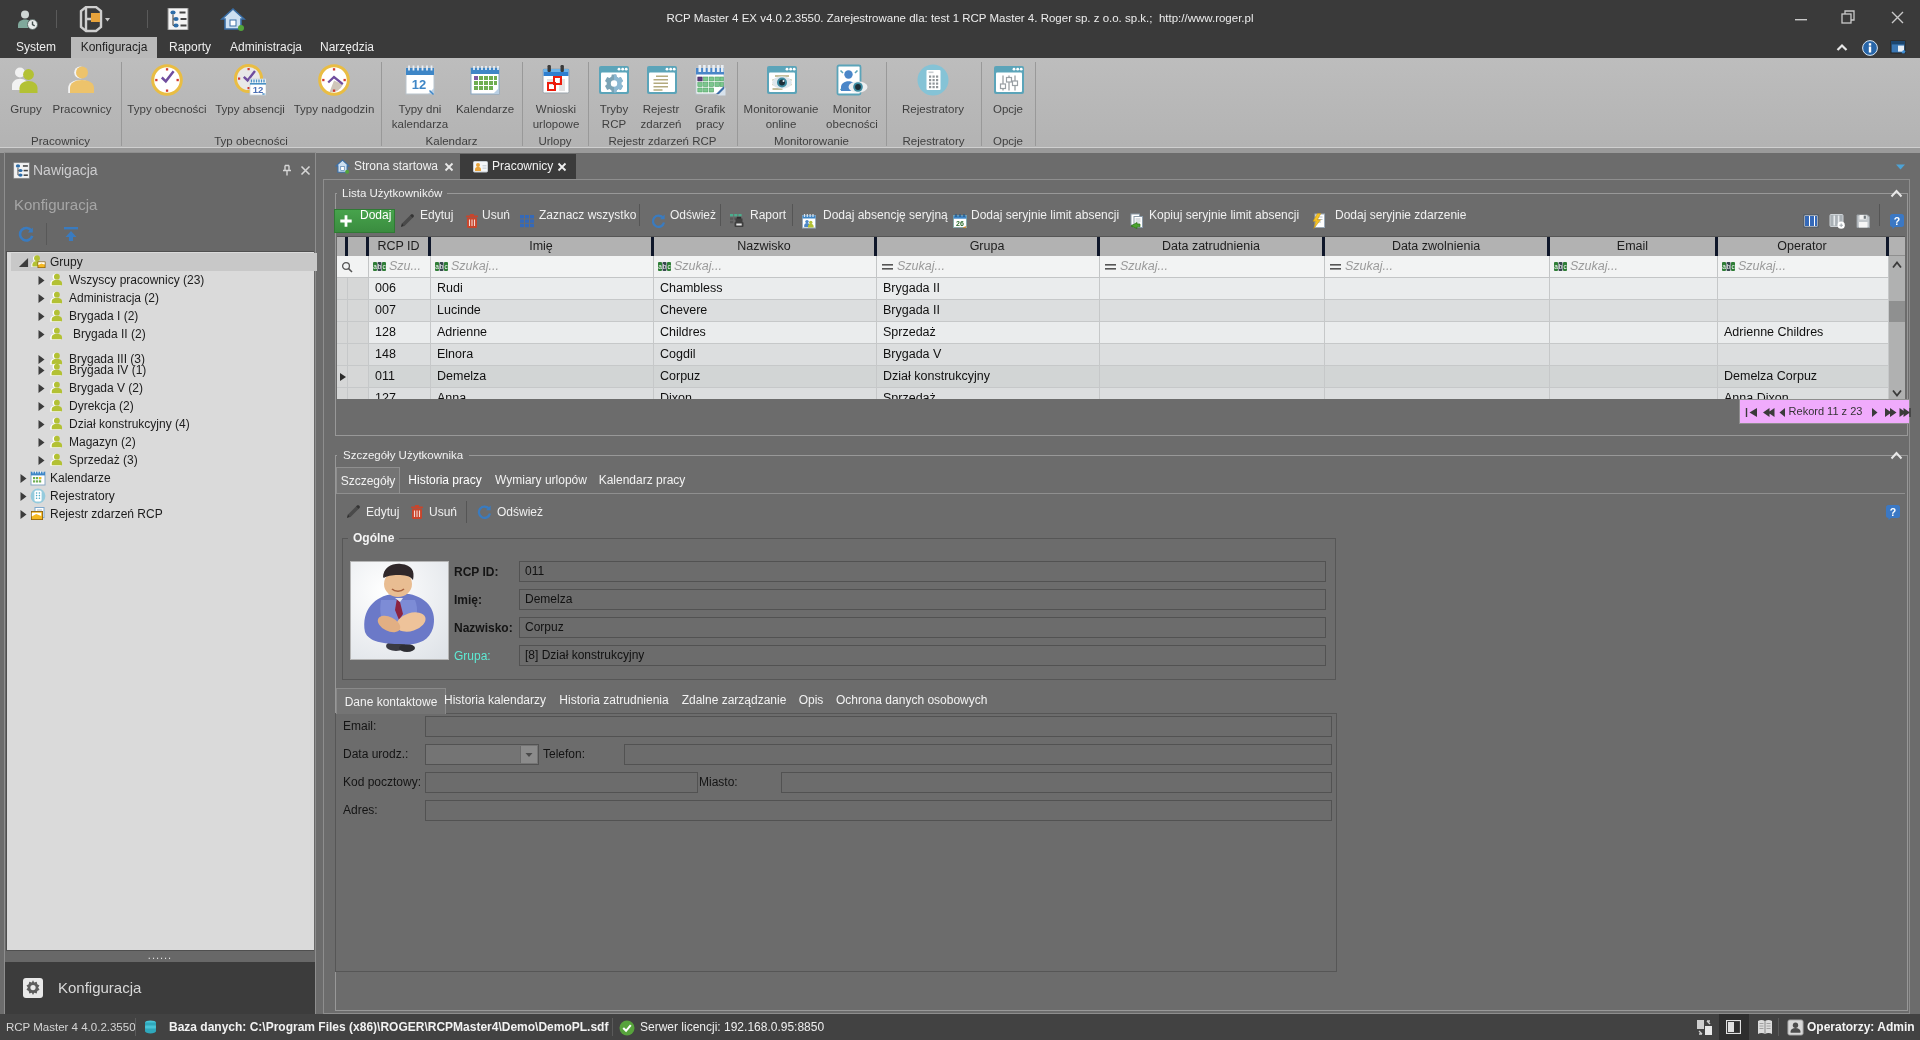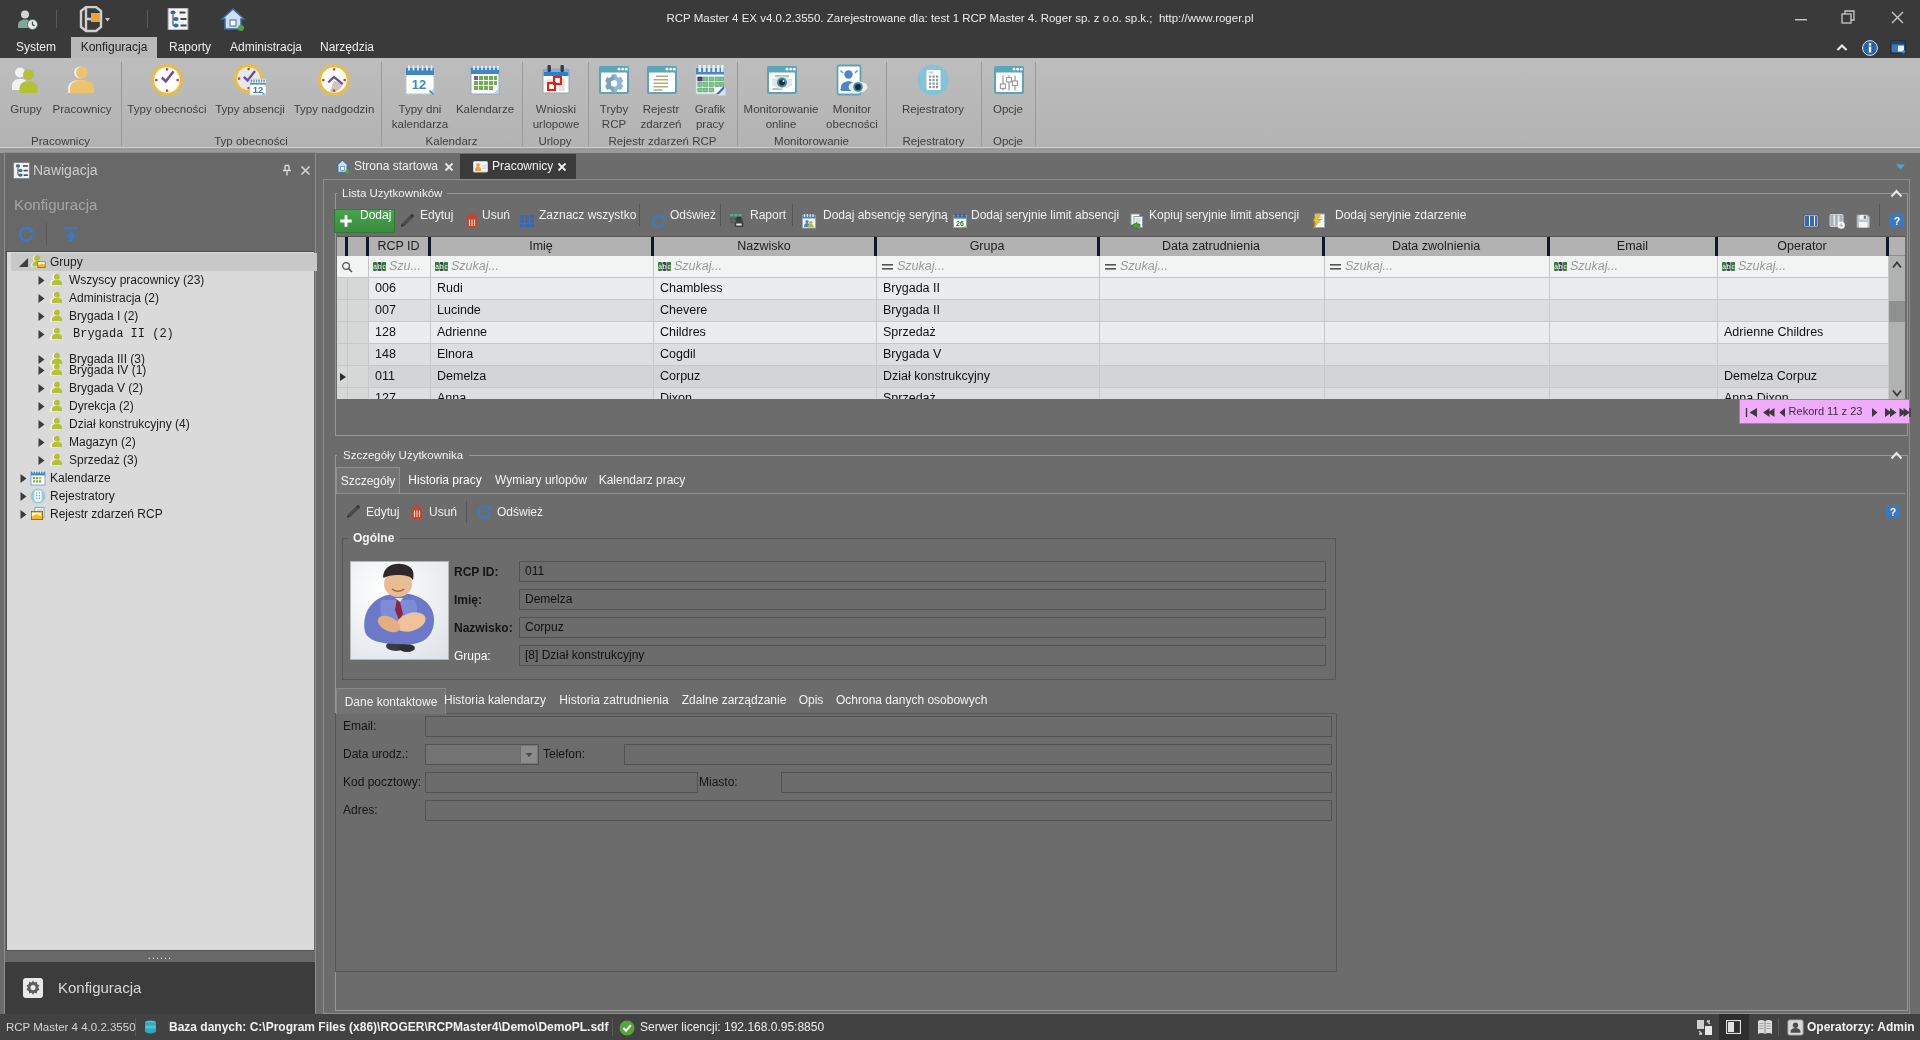--- a/index.html
+++ b/index.html
@@ -489,21 +489,21 @@
           <svg class="ab" style="left:38px;top:1px" width="15" height="16" viewBox="0 0 16 16">
             <g fill="#fff">
               <circle cx="7" cy="4.6" r="3.2"></circle>
               <path d="M1.4 14 v-2.6c0-2.4 2.2-3.9 5.6-3.9s5.6 1.5 5.6 3.9V14z"></path>
             </g>
             <g fill="#b3c134">
               <circle cx="8.4" cy="4.4" r="3.1"></circle>
               <path d="M2.9 13.7v-2.4c0-2.3 2.1-3.7 5.5-3.7s5.5 1.4 5.5 3.7v2.4z"></path>
             </g>
           </svg>
-          <div style="margin-left:62px;font-family:Liberation Mono, monospace;">Brygada II (2)</div>
+          <div style="margin-left:62px;">Brygada II (2)</div>
         </div>
     <div class="tree-row" style="top:98px;">
           <svg class="ab" style="left:26px;top:4px" width="9" height="11" viewBox="0 0 9 11">
             <path d="M1.5 1 L7.5 5.5 L1.5 10 Z" fill="#3c3c3c"></path>
           </svg>
           <svg class="ab" style="left:38px;top:1px" width="15" height="16" viewBox="0 0 16 16">
             <g fill="#fff">
               <circle cx="7" cy="4.6" r="3.2"></circle>
               <path d="M1.4 14 v-2.6c0-2.4 2.2-3.9 5.6-3.9s5.6 1.5 5.6 3.9V14z"></path>
             </g>
@@ -1112,21 +1112,21 @@
       <path d="M46 36 L49 40 L52 52 L48 58 L44 48 Z" fill="#8c2440"></path>
       <path d="M44 36 L52 36 L49 40 Z" fill="#e8e9f2"></path>
       <ellipse cx="60" cy="60" rx="15" ry="9" transform="rotate(-18 60 60)" fill="#eec39a"></ellipse>
       <ellipse cx="38" cy="62" rx="12" ry="7" transform="rotate(26 38 62)" fill="#e2af83"></ellipse>
     </svg>
   </div>
 
   <div class="ab" style="left:130px;top:385px;font-size:12px;font-weight:bold;color:#141414;text-align:center;">RCP ID:</div>
   <div class="ab" style="left:130px;top:413px;font-size:12px;font-weight:bold;color:#141414;">Imię:</div>
   <div class="ab" style="left:130px;top:441px;font-size:12px;font-weight:bold;color:#141414;">Nazwisko:</div>
-  <div class="ab" style="left:130px;top:469px;font-size:12px;color:#ffffff;">Grupa:</div>
+  <div class="ab" style="left:130px;top:469px;font-size:12px;color:#5eead4;">Grupa:</div>
   <div class="ab fld" style="left:195px;top:381px;width:800px;">011</div>
   <div class="ab fld" style="left:195px;top:409px;width:800px;">Demelza</div>
   <div class="ab fld" style="left:195px;top:437px;width:800px;">Corpuz</div>
   <div class="ab fld" style="left:195px;top:465px;width:800px;">[8] Dział konstrukcyjny</div>
 
   <div class="ab" style="left:11px;top:533px;width:1000px;height:257px;border:1px solid #565656;"></div>
   <div class="ab" style="left:12px;top:508px;width:110px;height:26px;background:#747474;border:1px solid #8a8a8a;border-bottom:none;box-sizing:border-box;text-align:center;line-height:26px;font-size:12px;color:#f2f2f2;">Dane kontaktowe</div>
   <div class="ab" style="left:112px;top:508px;width:118px;height:25px;text-align:center;line-height:25px;font-size:12px;color:#f2f2f2;white-space:nowrap;">Historia kalendarzy</div>
   <div class="ab" style="left:229px;top:508px;width:122px;height:25px;text-align:center;line-height:25px;font-size:12px;color:#f2f2f2;white-space:nowrap;">Historia zatrudnienia</div>
   <div class="ab" style="left:353px;top:508px;width:114px;height:25px;text-align:center;line-height:25px;font-size:12px;color:#f2f2f2;white-space:nowrap;">Zdalne zarządzanie</div>

